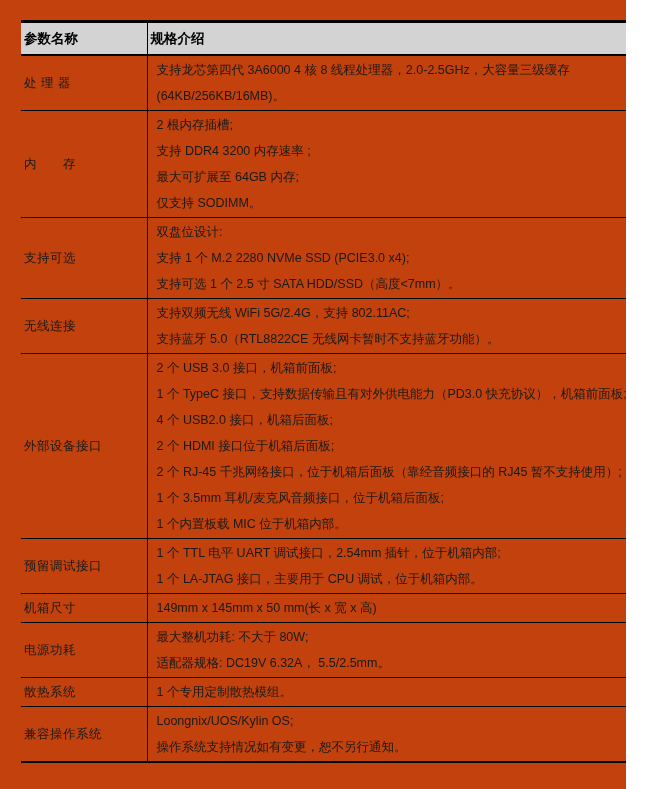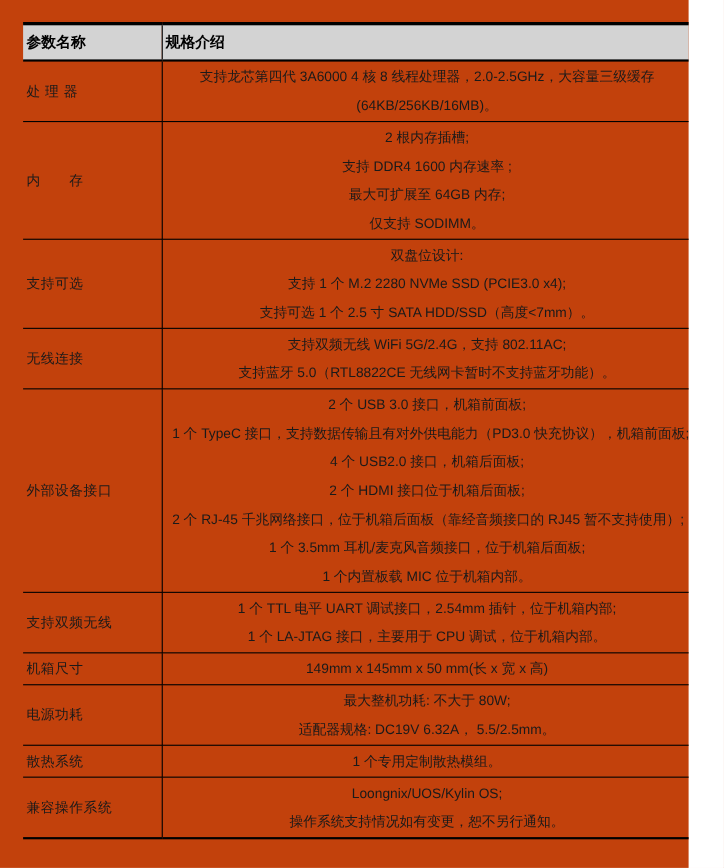--- a/index.html
+++ b/index.html
@@ -43,21 +43,21 @@
   table.spec-table tbody tr:last-child td {
     border-bottom: 2px solid #000;
   }
   td.param-cell {
     border-right: 1px solid #000;
     padding: 1px 4px 1px 3px;
     letter-spacing: 0.5px;
     white-space: pre;
     margin-top: 48px;
   }
-  td.spec-cell { padding: 1px 8px 1px 9px; text-align: center; }
+  td.spec-cell { padding: 1px 8px 1px 9px; }
   .spec-line {
     line-height: 26px;
     white-space: nowrap;
   }
 </style>
 </head>
 <body>
 
 <div class="page">
   <table class="spec-table">
@@ -72,21 +72,21 @@
           <td class="param-cell">处 理 器</td>
           <td class="spec-cell">
             <div class="spec-line">支持龙芯第四代 3A6000 4 核 8 线程处理器，2.0-2.5GHz，大容量三级缓存</div>
             <div class="spec-line">(64KB/256KB/16MB)。</div>
           </td>
         </tr>
         <tr>
           <td class="param-cell">内　　存</td>
           <td class="spec-cell">
             <div class="spec-line">2 根内存插槽;</div>
-            <div class="spec-line">支持 DDR4 1600 内存速率 ;</div>
+            <div class="spec-line">支持 DDR4 3200 内存速率 ;</div>
             <div class="spec-line">最大可扩展至 64GB 内存;</div>
             <div class="spec-line">仅支持 SODIMM。</div>
           </td>
         </tr>
         <tr>
           <td class="param-cell">支持可选</td>
           <td class="spec-cell">
             <div class="spec-line">双盘位设计:</div>
             <div class="spec-line">支持 1 个 M.2 2280 NVMe SSD (PCIE3.0 x4);</div>
             <div class="spec-line">支持可选 1 个 2.5 寸 SATA HDD/SSD（高度&lt;7mm）。</div>
@@ -105,21 +105,21 @@
             <div class="spec-line">2 个 USB 3.0 接口，机箱前面板;</div>
             <div class="spec-line">1 个 TypeC 接口，支持数据传输且有对外供电能力（PD3.0 快充协议），机箱前面板;</div>
             <div class="spec-line">4 个 USB2.0 接口，机箱后面板;</div>
             <div class="spec-line">2 个 HDMI 接口位于机箱后面板;</div>
             <div class="spec-line">2 个 RJ-45 千兆网络接口，位于机箱后面板（靠经音频接口的 RJ45 暂不支持使用）;</div>
             <div class="spec-line">1 个 3.5mm 耳机/麦克风音频接口，位于机箱后面板;</div>
             <div class="spec-line">1 个内置板载 MIC 位于机箱内部。</div>
           </td>
         </tr>
         <tr>
-          <td class="param-cell">支持双频无线</td>
+          <td class="param-cell">预留调试接口</td>
           <td class="spec-cell">
             <div class="spec-line">1 个 TTL 电平 UART  调试接口，2.54mm 插针，位于机箱内部;</div>
             <div class="spec-line">1 个 LA-JTAG 接口，主要用于 CPU 调试，位于机箱内部。</div>
           </td>
         </tr>
         <tr>
           <td class="param-cell">机箱尺寸</td>
           <td class="spec-cell">
             <div class="spec-line">149mm x 145mm x 50 mm(长 x 宽 x 高)</div>
           </td>

